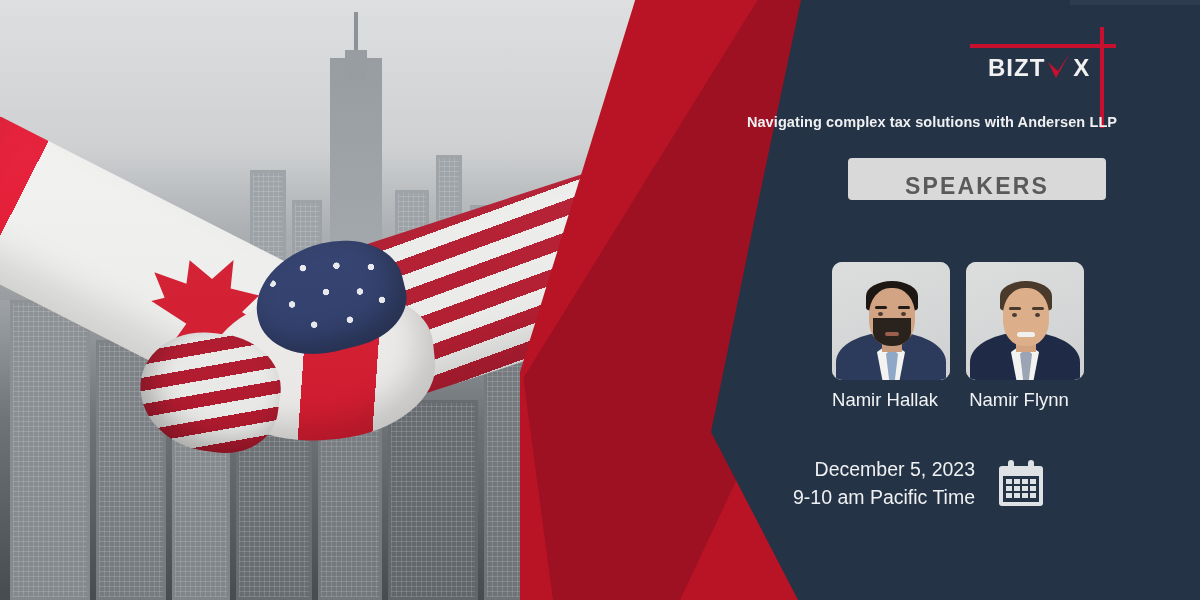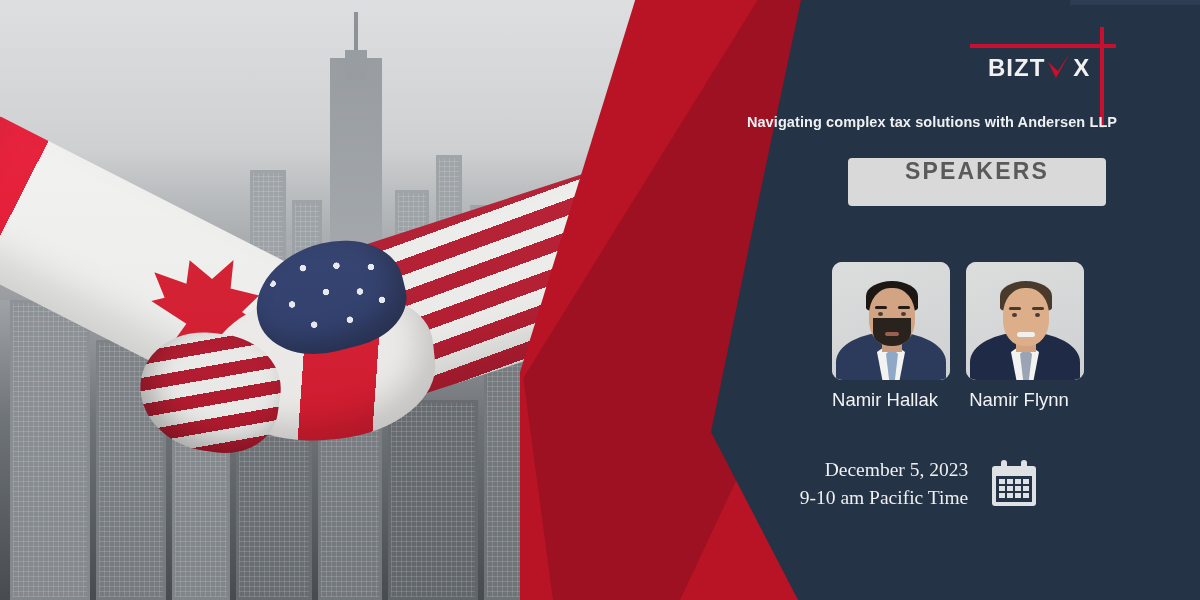--- a/index.html
+++ b/index.html
@@ -157,23 +157,23 @@
   .logo .chk svg{position:absolute;left:0;top:4px;}
 
   .tagline{
     position:absolute;left:42px;top:94px;width:380px;text-align:center;
     color:#eef0f2;font-size:14.5px;font-weight:bold;letter-spacing:.1px;
     white-space:nowrap;
     margin-top:20px;
   }
 
   .speakers-banner{
-    position:absolute;left:148px;top:158px;width:258px;height:48px;
+    position:absolute;left:148px;top:158px;width:258px;height:42px;
     background:#d9d9d9;border-radius:4px;
-    display:flex;align-items:flex-start;justify-content:center;
+    display:flex;align-items:flex-end;justify-content:center;
   }
   .speakers-banner span{
     color:#5a5a5a;font-size:23px;font-weight:bold;letter-spacing:2.2px;
   }
 
   .speaker-grid{
     position:absolute;left:132px;top:262px;width:290px;
     display:flex;gap:28px;
   }
   .speaker{width:106px;}
@@ -218,21 +218,21 @@
 
   .sp-name{
     margin-top:9px;text-align:center;color:#f2f3f4;
     font-size:18.5px;font-weight:normal;white-space:nowrap;
   }
 
   .datetime{
     position:absolute;left:20px;top:456px;width:400px;
     display:flex;align-items:center;justify-content:center;gap:20px;
   }
-  .dt-text{text-align:right;color:#eef0f2;font-size:19.5px;line-height:1.42;white-space:nowrap;font-family:Liberation Serif, serif;}
+  .dt-text{text-align:right;color:#eef0f2;font-size:19.5px;line-height:1.42;white-space:nowrap;}
   .cal{
     width:52px;height:52px;position:relative;flex:0 0 auto;
   }
 </style>
 </head>
 <body>
 
 <div class="banner">
 
   <div class="photo">

